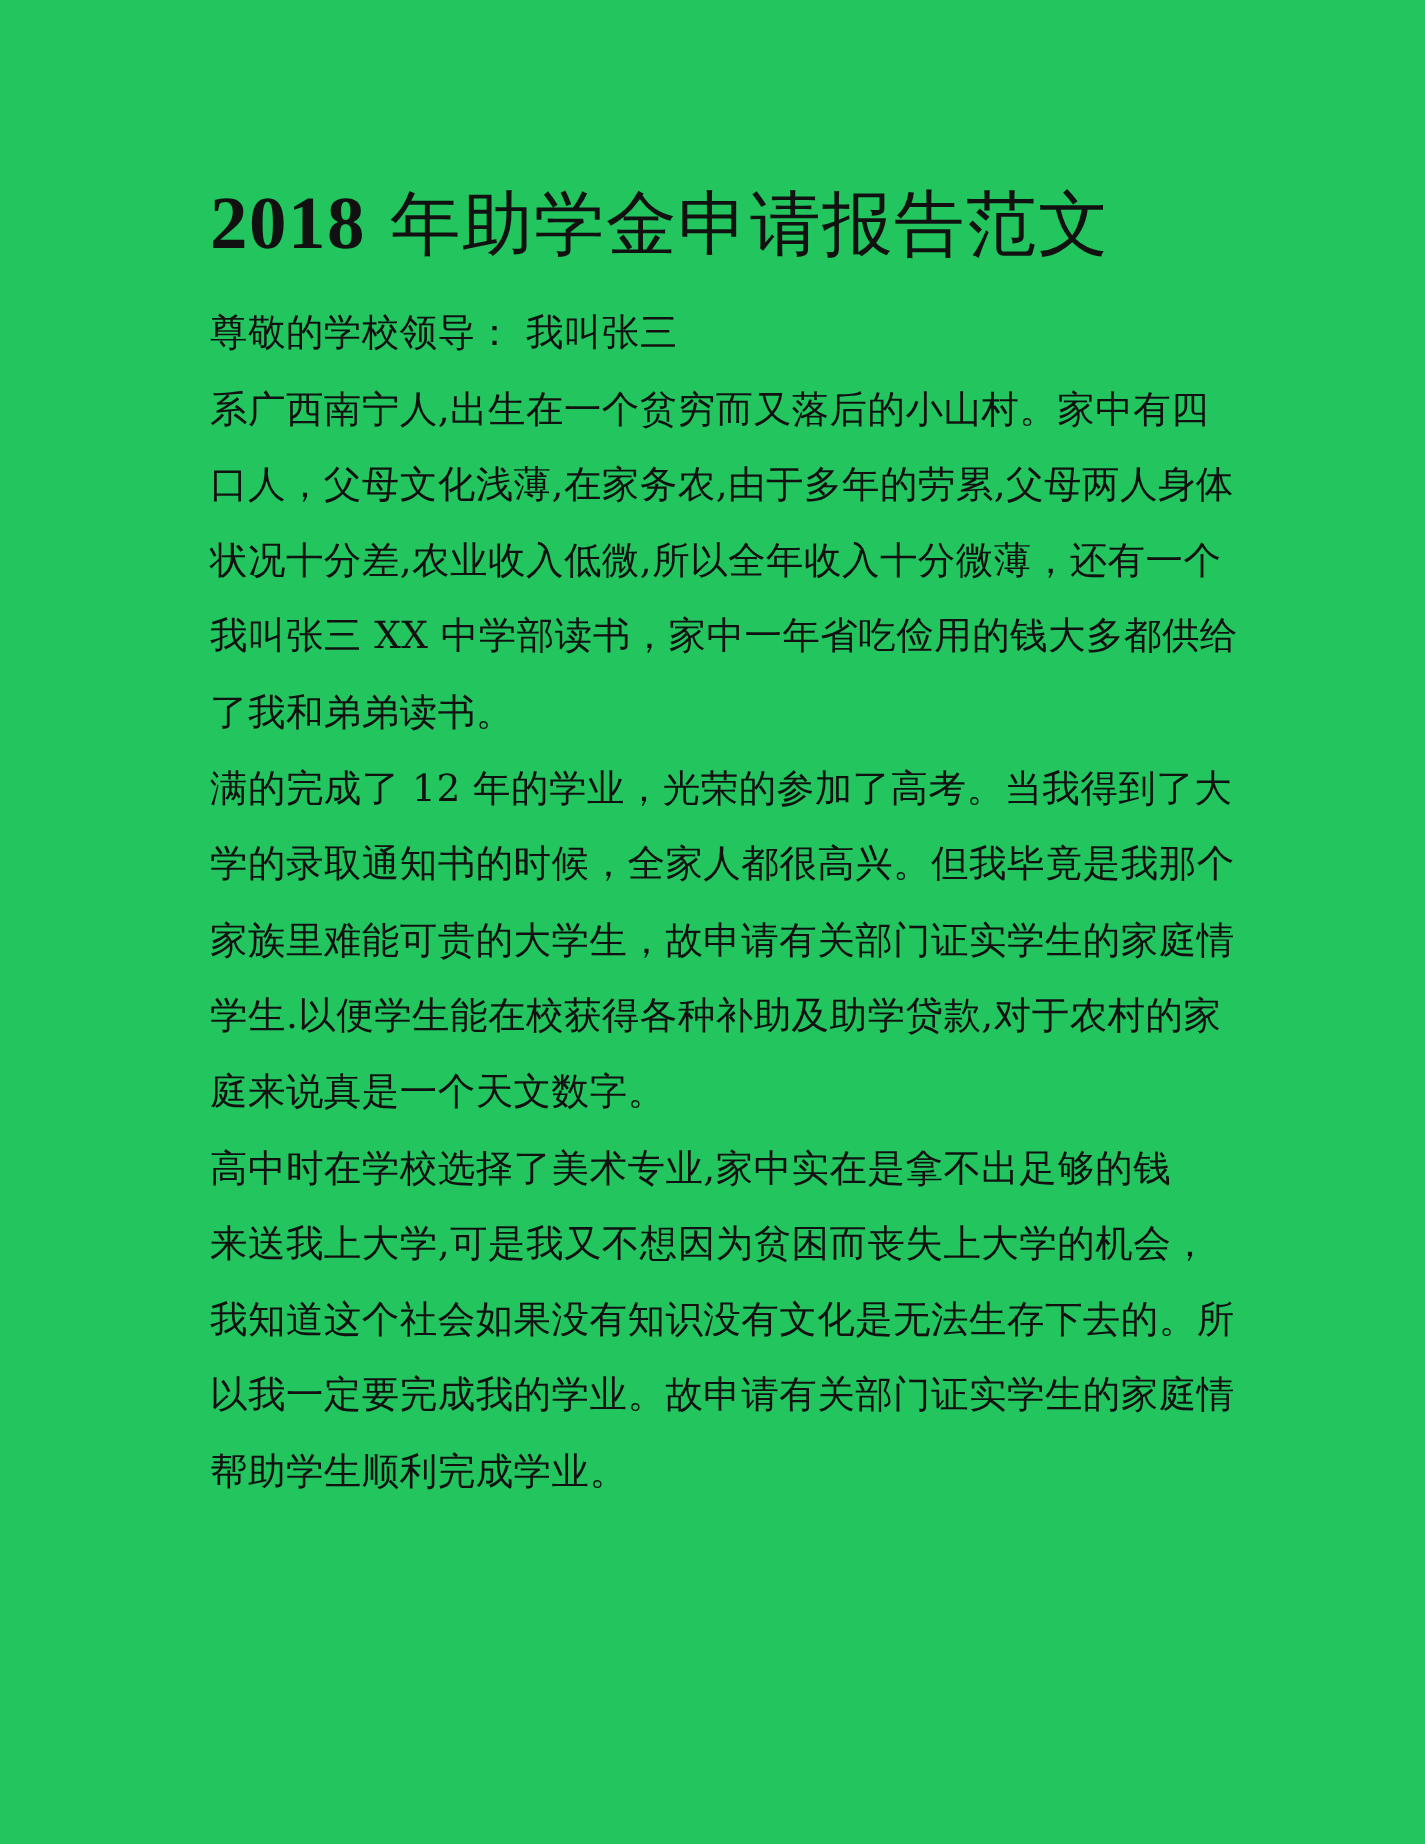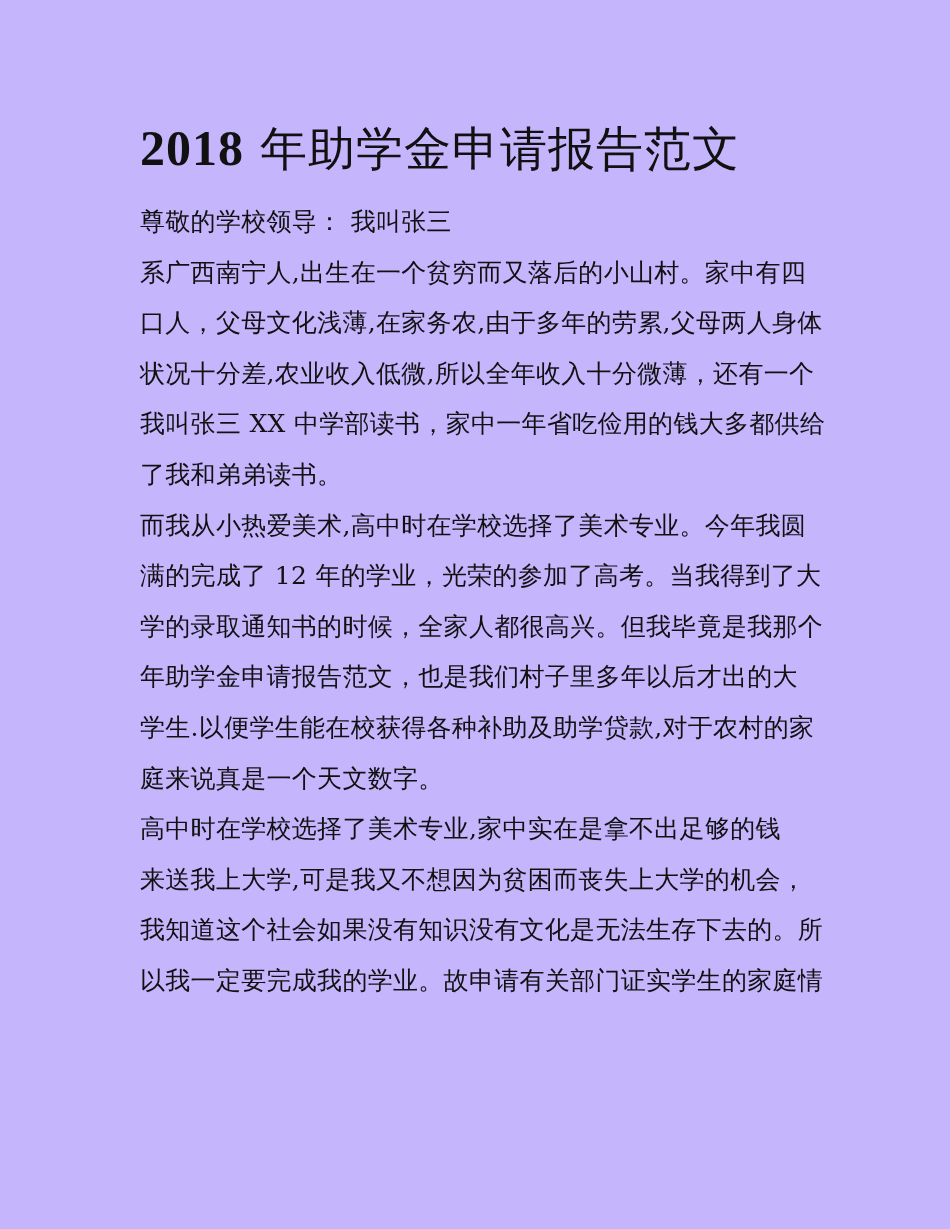--- a/index.html
+++ b/index.html
@@ -12,21 +12,21 @@
     height: 1229px;
     position: relative;
     overflow: hidden;
     font-family: "DejaVu Serif", "Liberation Serif", serif;
     color: #111111;
   }
   .page {
     position: absolute;
     left: 0; top: 0;
     width: 950px; height: 1229px;
-    background: #c4b5fd;
+    background: #22c55e;
   }
   .title {
     position: absolute;
     left: 140px;
     top: 116px;
     margin: 0;
     font-size: 47px;
     line-height: 64px;
     font-weight: normal;
     white-space: nowrap;
@@ -58,24 +58,24 @@
 <div class="page">
   <h1 class="title"><span class="year">2018</span><span> 年助学金申请报告范文</span></h1>
 
   <div class="body">
     <span class="line">尊敬的学校领导： 我叫张三</span>
     <span class="line">系广西南宁人,出生在一个贫穷而又落后的小山村。家中有四</span>
     <span class="line">口人，父母文化浅薄,在家务农,由于多年的劳累,父母两人身体</span>
     <span class="line">状况十分差,农业收入低微,所以全年收入十分微薄，还有一个</span>
     <span class="line">我叫张三 XX 中学部读书，家中一年省吃俭用的钱大多都供给</span>
     <span class="line">了我和弟弟读书。</span>
-    <span class="line">而我从小热爱美术,高中时在学校选择了美术专业。今年我圆</span>
     <span class="line">满的完成了 12 年的学业，光荣的参加了高考。当我得到了大</span>
     <span class="line">学的录取通知书的时候，全家人都很高兴。但我毕竟是我那个</span>
-    <span class="line">年助学金申请报告范文，也是我们村子里多年以后才出的大</span>
+    <span class="line">家族里难能可贵的大学生，故申请有关部门证实学生的家庭情</span>
     <span class="line">学生.以便学生能在校获得各种补助及助学贷款,对于农村的家</span>
     <span class="line">庭来说真是一个天文数字。</span>
     <span class="line">高中时在学校选择了美术专业,家中实在是拿不出足够的钱</span>
     <span class="line">来送我上大学,可是我又不想因为贫困而丧失上大学的机会，</span>
     <span class="line">我知道这个社会如果没有知识没有文化是无法生存下去的。所</span>
     <span class="line">以我一定要完成我的学业。故申请有关部门证实学生的家庭情</span>
+    <span class="line">帮助学生顺利完成学业。</span>
   </div>
 </div>
 
 </body></html>

